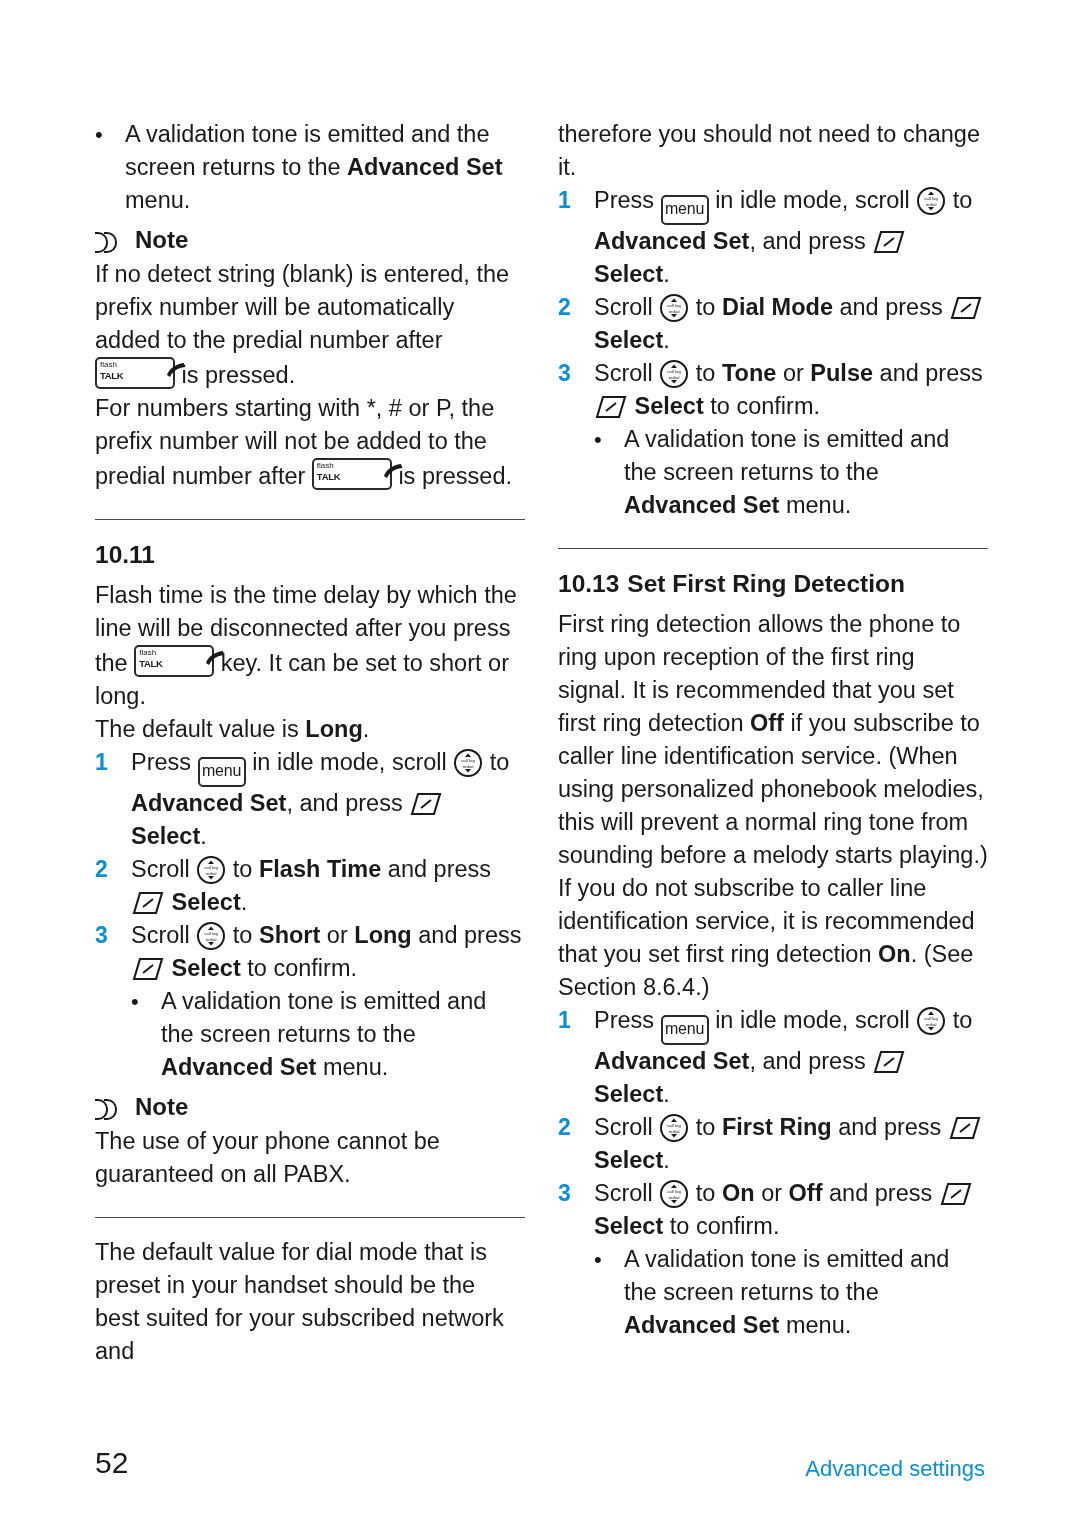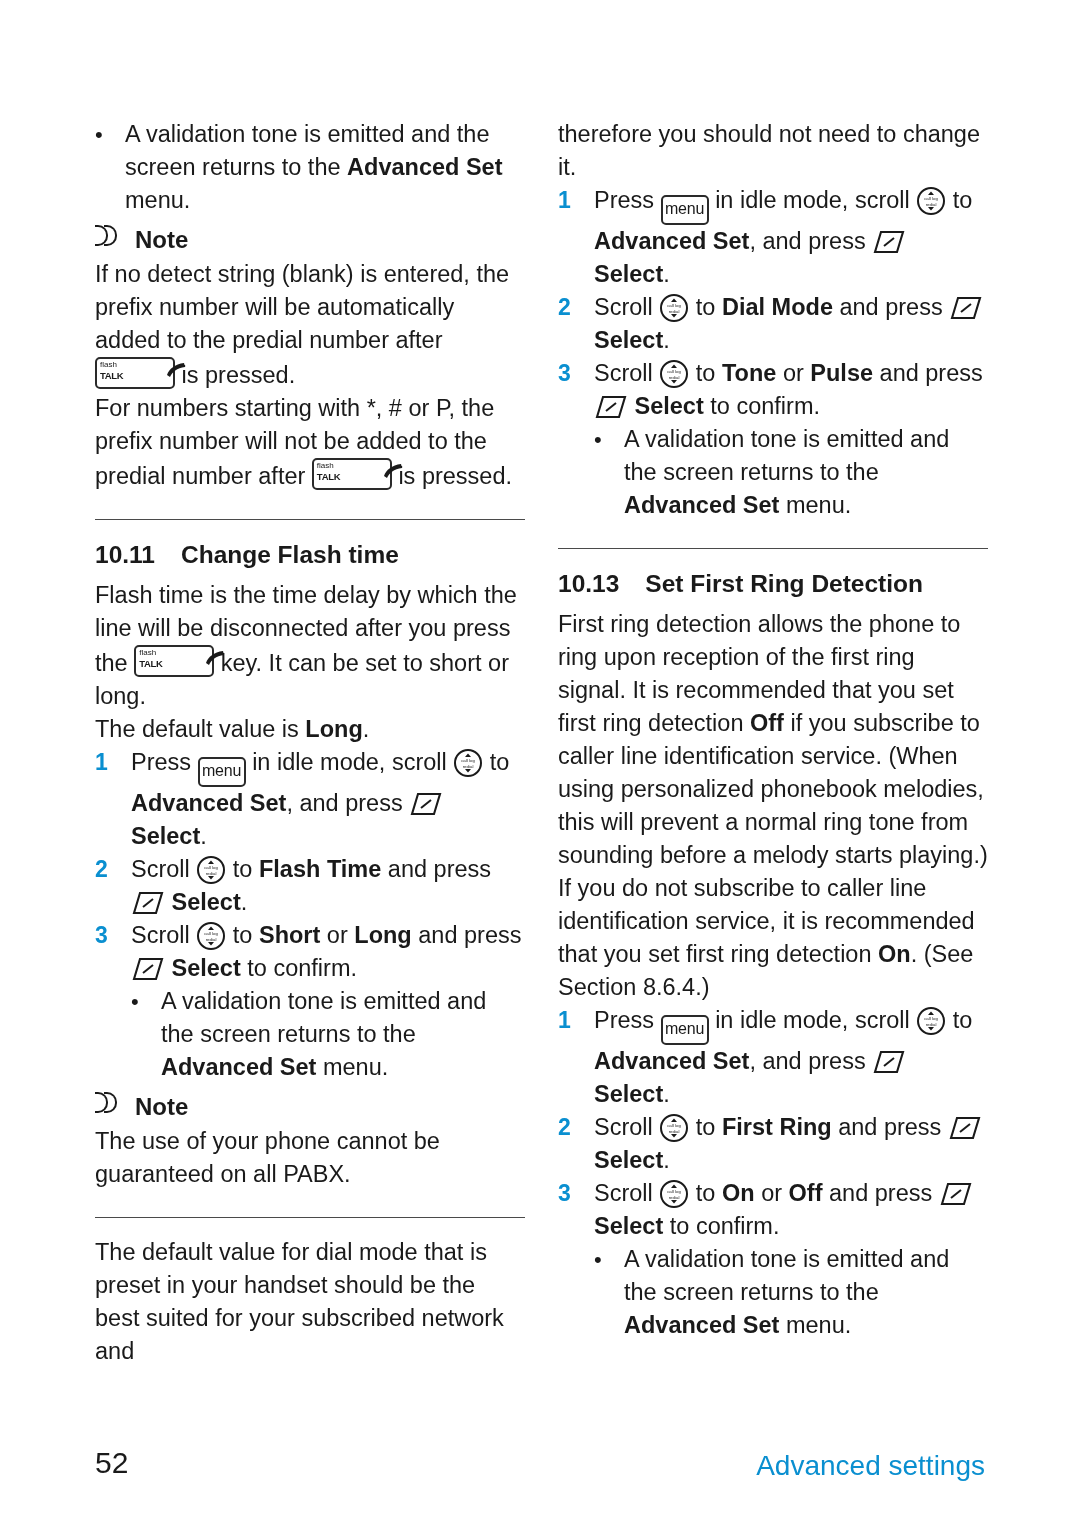--- a/index.html
+++ b/index.html
@@ -60,21 +60,21 @@
     font-weight: bold;
     font-size: 23px;
     line-height: 33px;
   }
   .num-text { flex: 1 1 auto; }
 
   b, .b { font-weight: bold; }
 
   .note-head {
     display: flex;
-    align-items: flex-start;
+    align-items: flex-end;
     gap: 14px;
     margin-top: 6px;
     margin-bottom: 2px;
   }
   .note-icon {
     position: relative;
     width: 26px;
     height: 26px;
     flex: 0 0 auto;
   }
@@ -96,21 +96,21 @@
   .hr {
     border: none;
     border-top: 1.4px solid #4a4a4a;
     margin: 26px 0 18px 0;
   }
 
   .sec-head {
     font-weight: bold;
     font-size: 24.5px;
     display: flex;
-    gap: 26px;
+    gap: 8px;
     margin-bottom: 8px;
   }
   .sec-num { flex: 0 0 auto; }
 
   
   .key {
     display: inline-block;
     vertical-align: -6px;
     position: relative;
   }
@@ -176,21 +176,21 @@
     position: absolute;
     left: 95px;
     bottom: 50px;
     font-size: 30px;
     color: #1a1a1a;
   }
   .footer-right {
     position: absolute;
     right: 95px;
     bottom: 48px;
-    font-size: 28px;
+    font-size: 22px;
     color: #0a8fd0;
   }
 </style>
 </head>
 <body>
 
 <div class="page">
 
   <div class="col col-left">
 
@@ -234,21 +234,20 @@
             <path d="M2 14 C4 8, 10 3, 19 2 L20 6 C12 7, 7 11, 5 16 Z" fill="#1a1a1a"></path>
           </svg>
       </span>
       <span>is pressed.</span>
     </p>
 
     <hr class="hr">
 
     <div class="sec-head">
       <span class="sec-num">10.11</span>
-      <span>Change Flash time</span>
     </div>
     <p>
       <span>Flash time is the time delay by which the line will be disconnected after you press the</span>
       <span class="key key-talk">
         <span class="lbl">
             <span class="l1">flash</span>
             <span class="l2">TALK</span>
           </span>
         <svg width="22" height="22" viewBox="0 0 22 22">
             <path d="M2 14 C4 8, 10 3, 19 2 L20 6 C12 7, 7 11, 5 16 Z" fill="#1a1a1a"></path>

